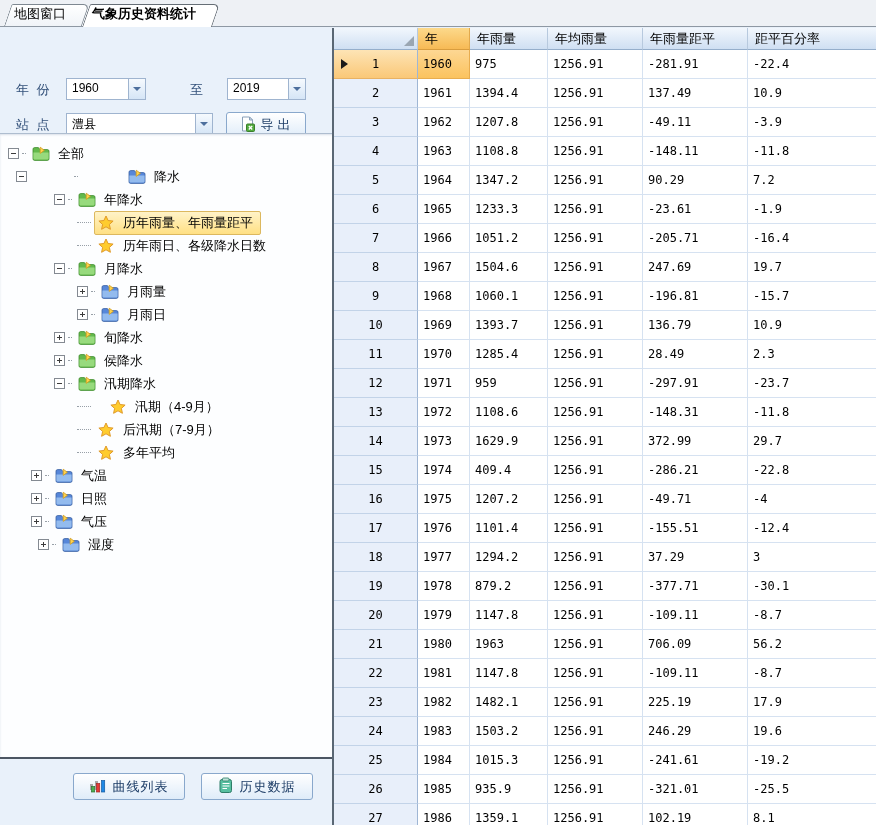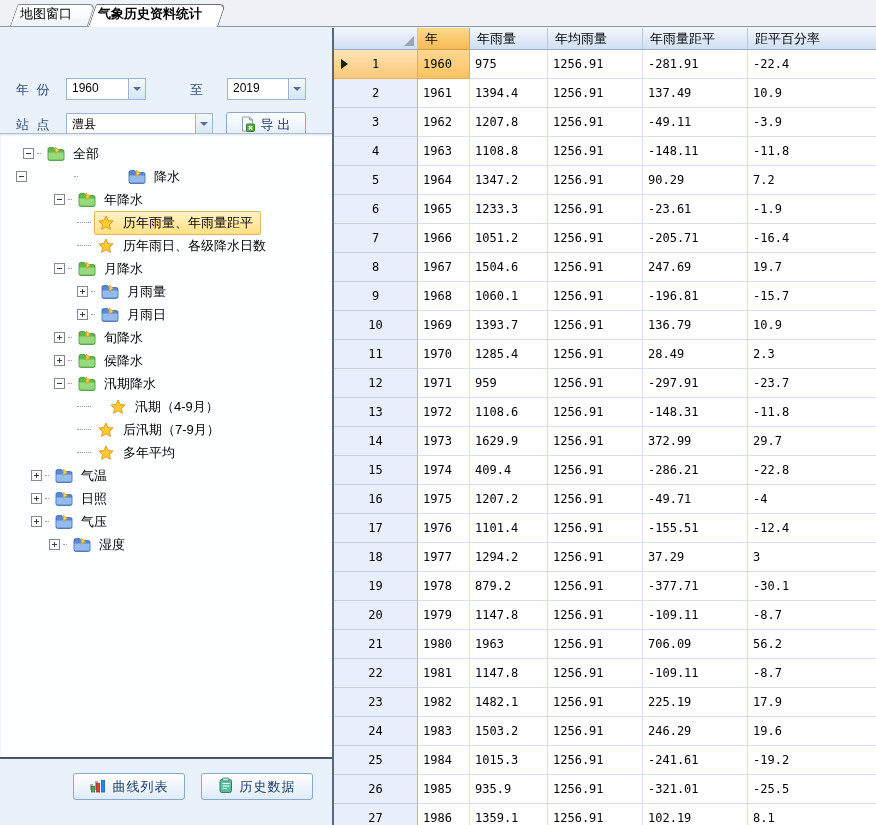--- a/index.html
+++ b/index.html
@@ -1,21 +1,21 @@
 <!DOCTYPE html>
 <html><head>
 <meta charset="utf-8">
 <style>
   * { margin:0; padding:0; box-sizing:border-box; }
   html,body { width:876px; height:825px; overflow:hidden; }
   body { font-family:"Liberation Sans","DejaVu Sans",sans-serif; font-size:13px; color:#000; background:#e9f1fa; }
   .app { position:relative; width:876px; height:825px; background:#e9f1fa; }
 
   
-  .tabbar { position:absolute; top:0; left:0; right:0; height:27px; background:#eef1f5; border-bottom:1px solid #8e98a3; display:flex; align-items:flex-end; padding-left:10px; }
+  .tabbar { position:absolute; top:0; left:0; right:0; height:27px; background:#eef1f5; border-bottom:1px solid #8e98a3; display:flex; align-items:flex-end; padding-left:4px; }
   .tab { position:relative; height:22px; padding:0 16px 2px 10px; display:flex; align-items:center; font-size:13px; cursor:default; z-index:1; }
   .tab::before { content:""; position:absolute; inset:0; background:linear-gradient(#ffffff,#f0f4f8); border:1px solid #7e8891; border-bottom:none; border-radius:2px 6px 0 0; transform:skewX(-19deg); transform-origin:100% 100%; z-index:-1; }
   .tab.active { font-weight:bold; z-index:3; }
   .tab.active::before { background:#ffffff; border-color:#666e76; bottom:-1px; }
 
   
   .left { position:absolute; top:28px; left:0; width:386px; bottom:0; background:#e9f1fa; border-right:1px solid #b9c6d6; }
 
   .filters { position:absolute; top:0; left:0; right:0; height:105px; }
   .flabel { position:absolute; color:#33517a; font-size:13px; letter-spacing:2px; }
@@ -104,21 +104,21 @@
               <path d="M2.5 1h7l3 3v11h-10z" fill="#fff" stroke="#8aa0b8"></path>
               <path d="M9.5 1l3 3h-3z" fill="#dce6f0" stroke="#8aa0b8"></path>
               <rect x="6.5" y="8" width="8" height="7.5" rx="1" fill="#53ab3f" stroke="#3a7e2c"></rect>
               <path d="M8.8 10l3.4 3.5m0-3.5l-3.4 3.5" stroke="#fff" stroke-width="1.3"></path>
             </svg></span>
         <span>导出</span>
       </div>
     </div>
 
     <div class="treebox" id="tree">
-        <div class="titem" style="padding-left: 23px;">
+        <div class="titem" style="padding-left: 8px;">
           <span class="tg"></span>
           <span class="stub" style="width: 4px; min-width: 4px;"></span>
           <span class="leafwrap">
             <span class="ticon">
               <svg viewBox="0 0 18 16">
                 <path d="M1 3.2 q0-1.6 1.6-1.6 h3.8 l1.6 2 h7.4 q1.6 0 1.6 1.6 v7.6 q0 1.6 -1.6 1.6 h-12.8 q-1.6 0 -1.6 -1.6 z" fill="#63b94c" stroke="#3e8c2c" stroke-width="0.8"></path>
                 <path d="M1.4 6.6 h15.2 v5.6 q0 1.4 -1.4 1.4 h-12.4 q-1.4 0-1.4-1.4 z" fill="#97da7d"></path>
                 <path d="M8.2 1.2 l4.2 3.1 -4.2 3.1 z" fill="#ffd34d" stroke="#cf9a1f" stroke-width="0.8"></path>
               </svg>
             </span>
@@ -327,21 +327,21 @@
             <span class="ticon">
               <svg viewBox="0 0 18 16">
                 <path d="M1 3.2 q0-1.6 1.6-1.6 h3.8 l1.6 2 h7.4 q1.6 0 1.6 1.6 v7.6 q0 1.6 -1.6 1.6 h-12.8 q-1.6 0 -1.6 -1.6 z" fill="#5787d9" stroke="#39609f" stroke-width="0.8"></path>
                 <path d="M1.4 6.6 h15.2 v5.6 q0 1.4 -1.4 1.4 h-12.4 q-1.4 0-1.4-1.4 z" fill="#93bbee"></path>
                 <path d="M8.2 1.2 l4.2 3.1 -4.2 3.1 z" fill="#ffd34d" stroke="#cf9a1f" stroke-width="0.8"></path>
               </svg>
             </span>
             <span class="tlabel">气压</span>
           </span>
         </div>
-        <div class="titem" style="padding-left: 49px;">
+        <div class="titem" style="padding-left: 38px;">
           <span class="tg plus"></span>
           <span class="stub" style="width: 4px; min-width: 4px;"></span>
           <span class="leafwrap">
             <span class="ticon">
               <svg viewBox="0 0 18 16">
                 <path d="M1 3.2 q0-1.6 1.6-1.6 h3.8 l1.6 2 h7.4 q1.6 0 1.6 1.6 v7.6 q0 1.6 -1.6 1.6 h-12.8 q-1.6 0 -1.6 -1.6 z" fill="#5787d9" stroke="#39609f" stroke-width="0.8"></path>
                 <path d="M1.4 6.6 h15.2 v5.6 q0 1.4 -1.4 1.4 h-12.4 q-1.4 0-1.4-1.4 z" fill="#93bbee"></path>
                 <path d="M8.2 1.2 l4.2 3.1 -4.2 3.1 z" fill="#ffd34d" stroke="#cf9a1f" stroke-width="0.8"></path>
               </svg>
             </span>

